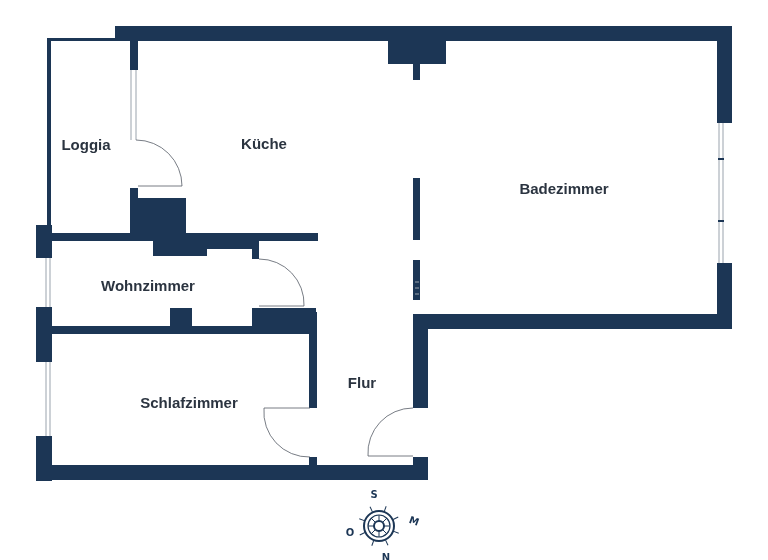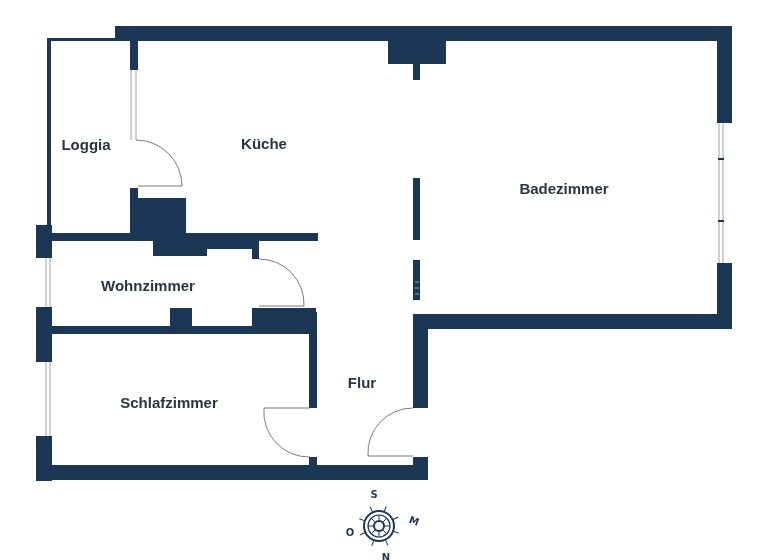--- a/index.html
+++ b/index.html
@@ -104,18 +104,18 @@
       <line x1="-11" y1="11" x2="-15" y2="15"></line>
     </g>
   </g>
 </svg>
 
 <div class="room-label" style="left:86px;top:144px;">Loggia</div>
 <div class="room-label" style="left:264px;top:143px;">Küche</div>
 <div class="room-label" style="left:564px;top:188px;">Badezimmer</div>
 <div class="room-label" style="left:148px;top:285px;">Wohnzimmer</div>
 <div class="room-label" style="left:362px;top:344px;margin-top:38px;">Flur</div>
-<div class="room-label" style="left:169px;top:402px;">Schlafzimmer</div>
+<div class="room-label" style="left:189px;top:402px;">Schlafzimmer</div>
 
 <div class="compass-letter" style="left:374px;top:494px;">S</div>
 <div class="compass-letter" style="left:414px;top:521px;transform:translate(-50%,-50%) rotate(20deg);">M</div>
 <div class="compass-letter" style="left:350px;top:532px;">O</div>
 <div class="compass-letter" style="left:386px;top:557px;">N</div>
 
 </body></html>

